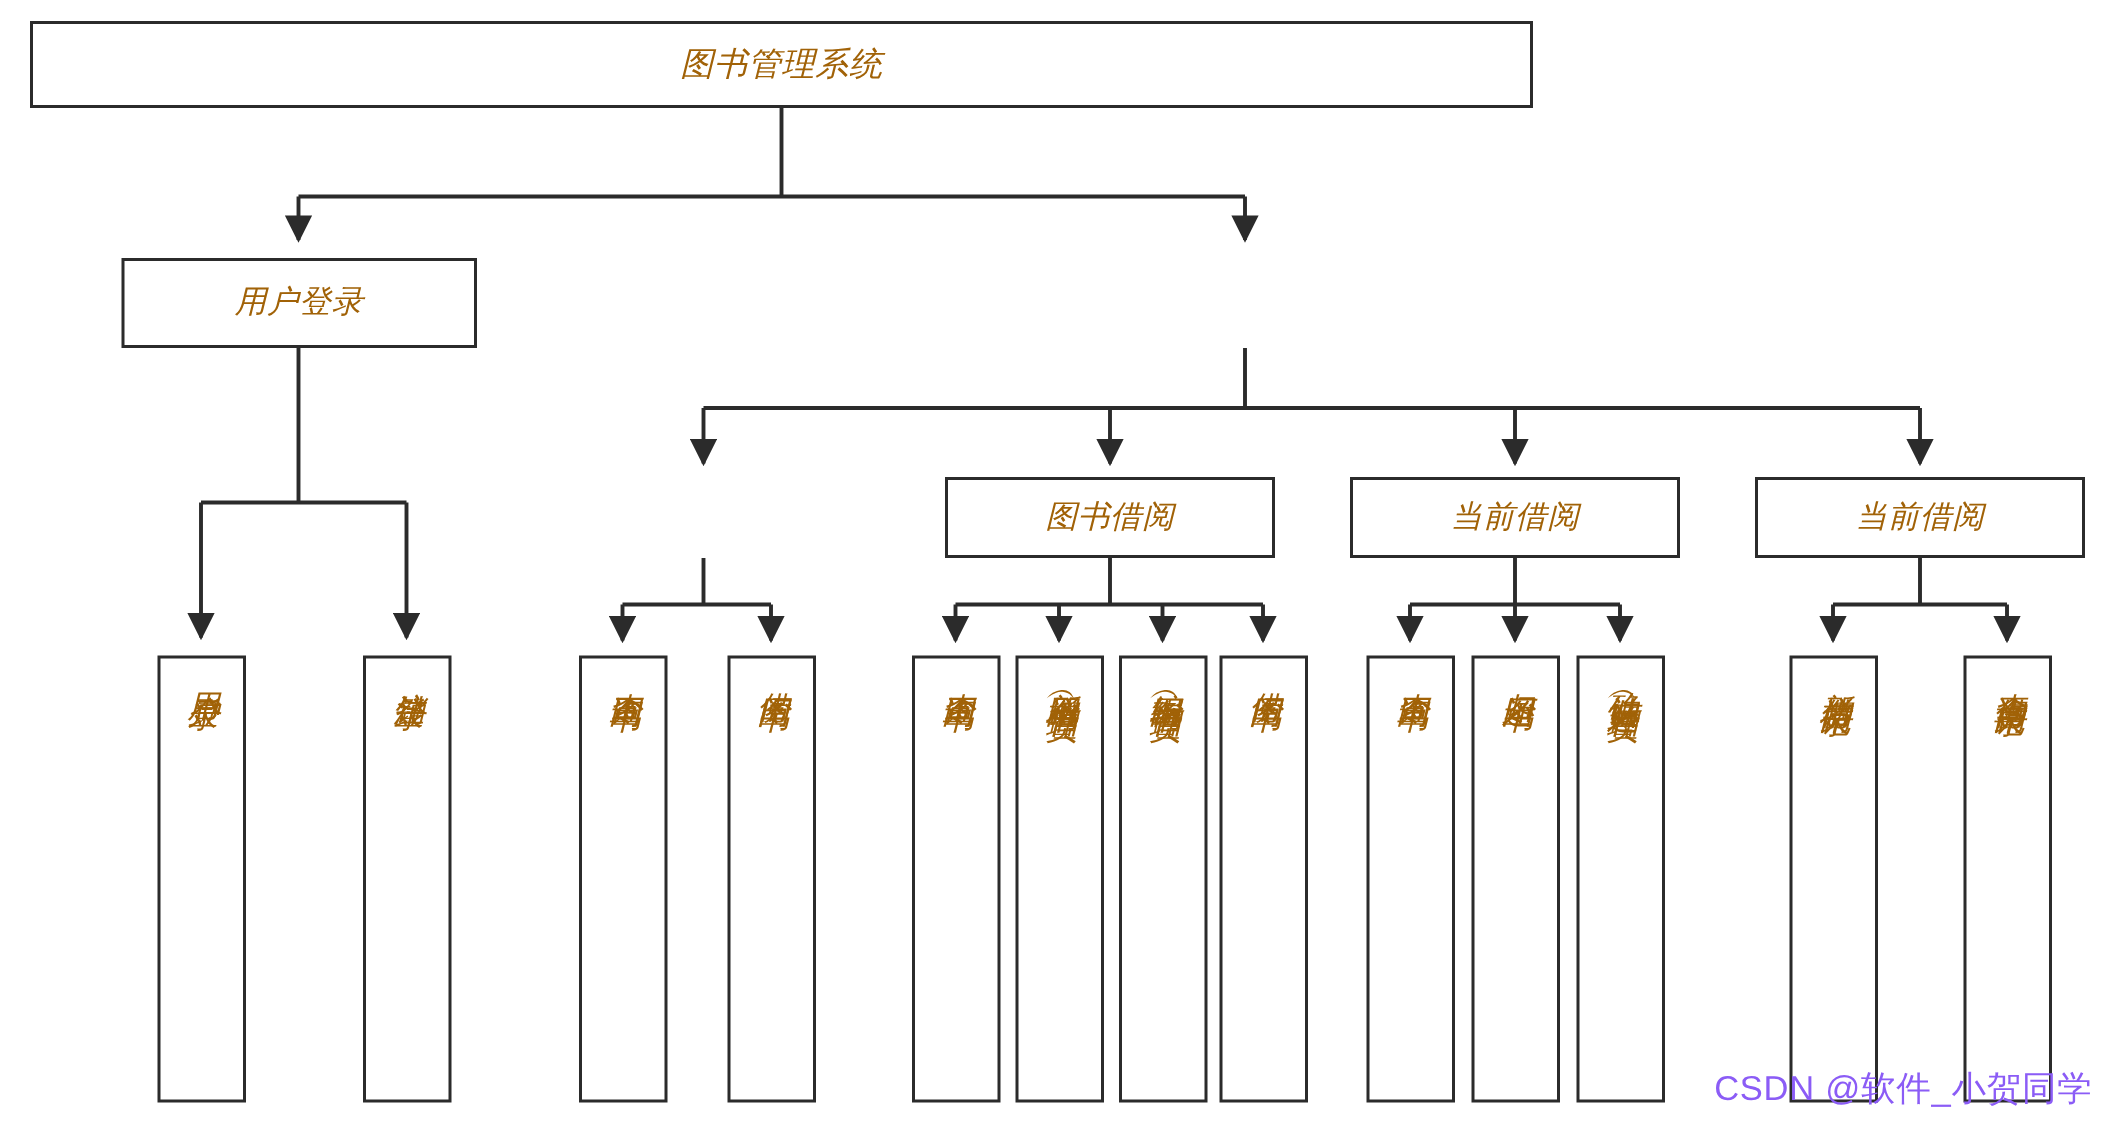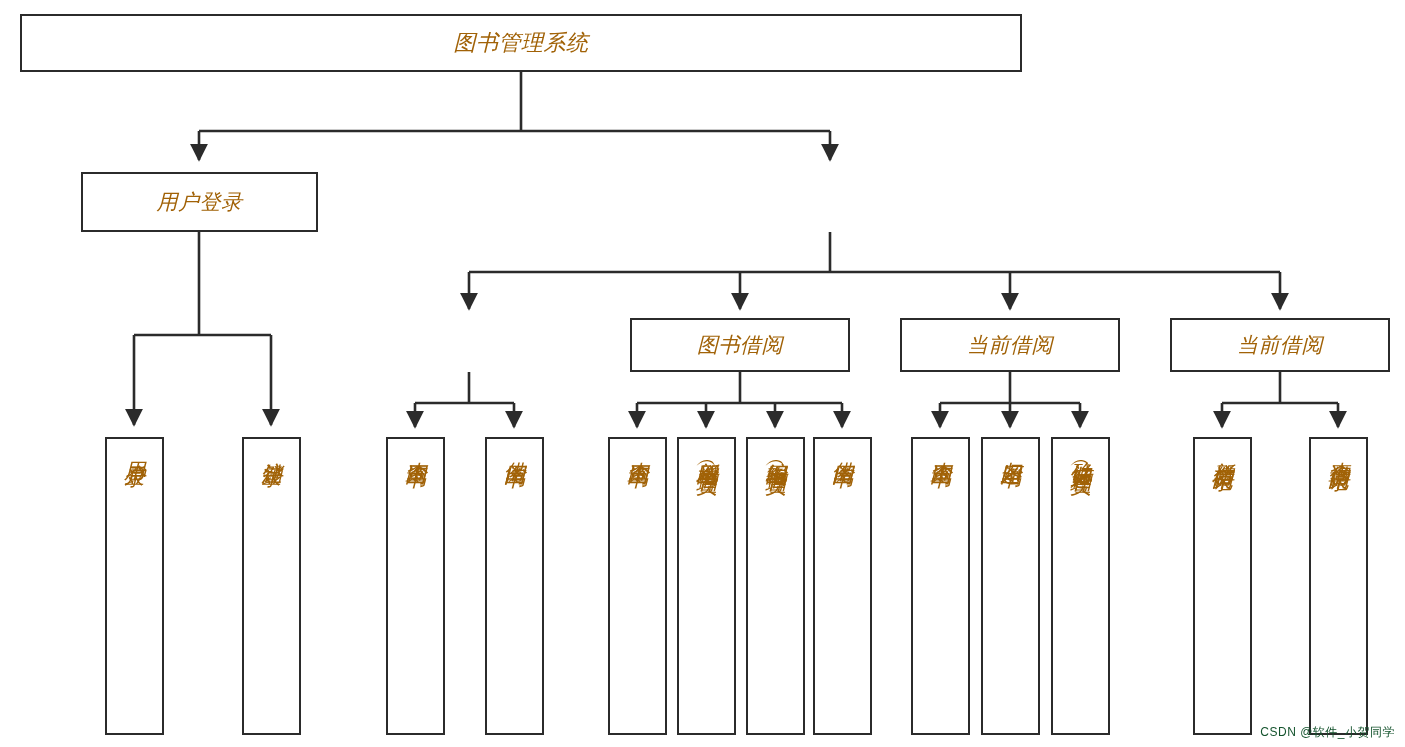--- a/index.html
+++ b/index.html
@@ -60,22 +60,22 @@
     font-size: 21px;
     line-height: 1.05;
     letter-spacing: 2px;
     white-space: normal;
     max-height: 100%;
   }
   .watermark {
     position: absolute;
     right: 10px;
     bottom: 6px;
-    font-size: 12px;
-    color: #14532d;
+    font-size: 23px;
+    color: #8b5cf6;
     letter-spacing: 0.5px;
     z-index: 5;
     user-select: none;
     white-space: nowrap;
   }
 </style>
 </head>
 <body>
 
 <div id="canvas">

